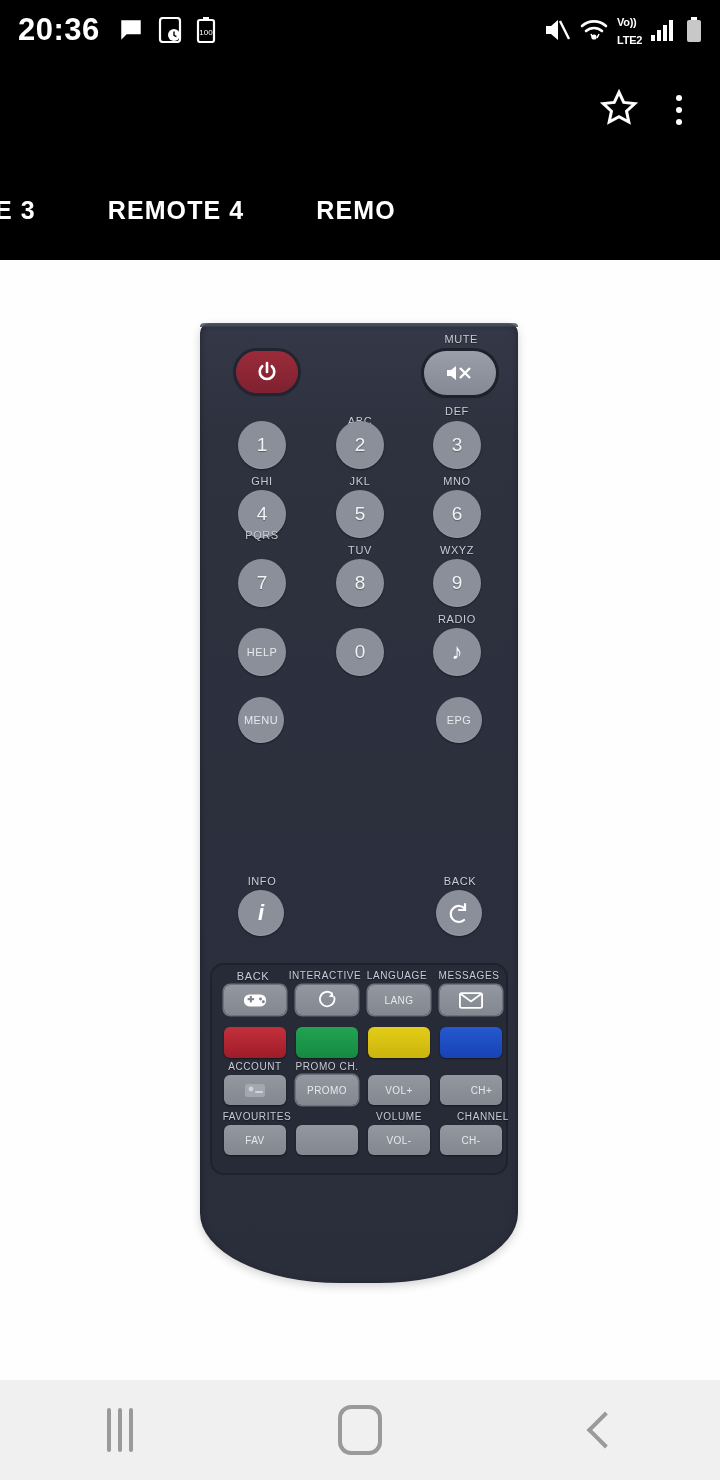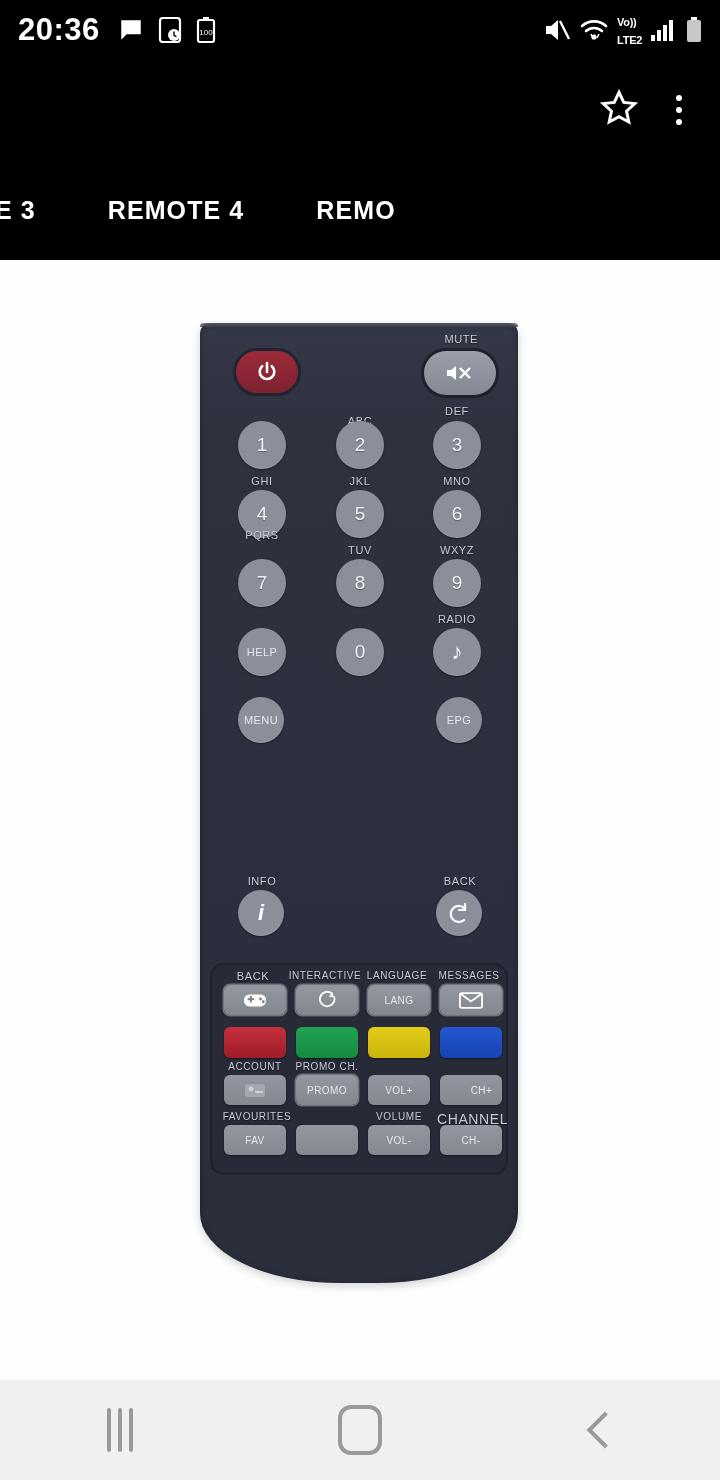--- a/index.html
+++ b/index.html
@@ -341,21 +341,21 @@
       </div>
       <div class="pbtn" style="left:156px; top:110px; width:62px; height:30px;">
         <span class="small-txt" style="font-size:10px;">VOL+</span>
       </div>
       <div class="pbtn" style="left:228px; top:110px; width:62px; height:30px;">
         <span class="small-txt" style="font-size:10px;margin-left:21px;">CH+</span>
       </div>
 
       <span class="lbl" style="left:2px; top:146px; width:86px; font-size:10px;">FAVOURITES</span>
       <span class="lbl" style="left:152px; top:146px; width:70px; font-size:10px;">VOLUME</span>
-      <span class="lbl" style="left:225px; top:146px; width:70px; font-size:14px;">CHANNEL</span>
+      <span class="lbl" style="left:236px; top:146px; width:70px; font-size:10px;">CHANNEL</span>
 
       <div class="pbtn" style="left:12px; top:160px; width:62px; height:30px;">
         <span class="small-txt" style="font-size:10px;">FAV</span>
       </div>
       <div class="pbtn" style="left:84px; top:160px; width:62px; height:30px;">
         <span class="small-txt" style="font-size:10px;"></span>
       </div>
       <div class="pbtn" style="left:156px; top:160px; width:62px; height:30px;">
         <span class="small-txt" style="font-size:10px;">VOL-</span>
       </div>

